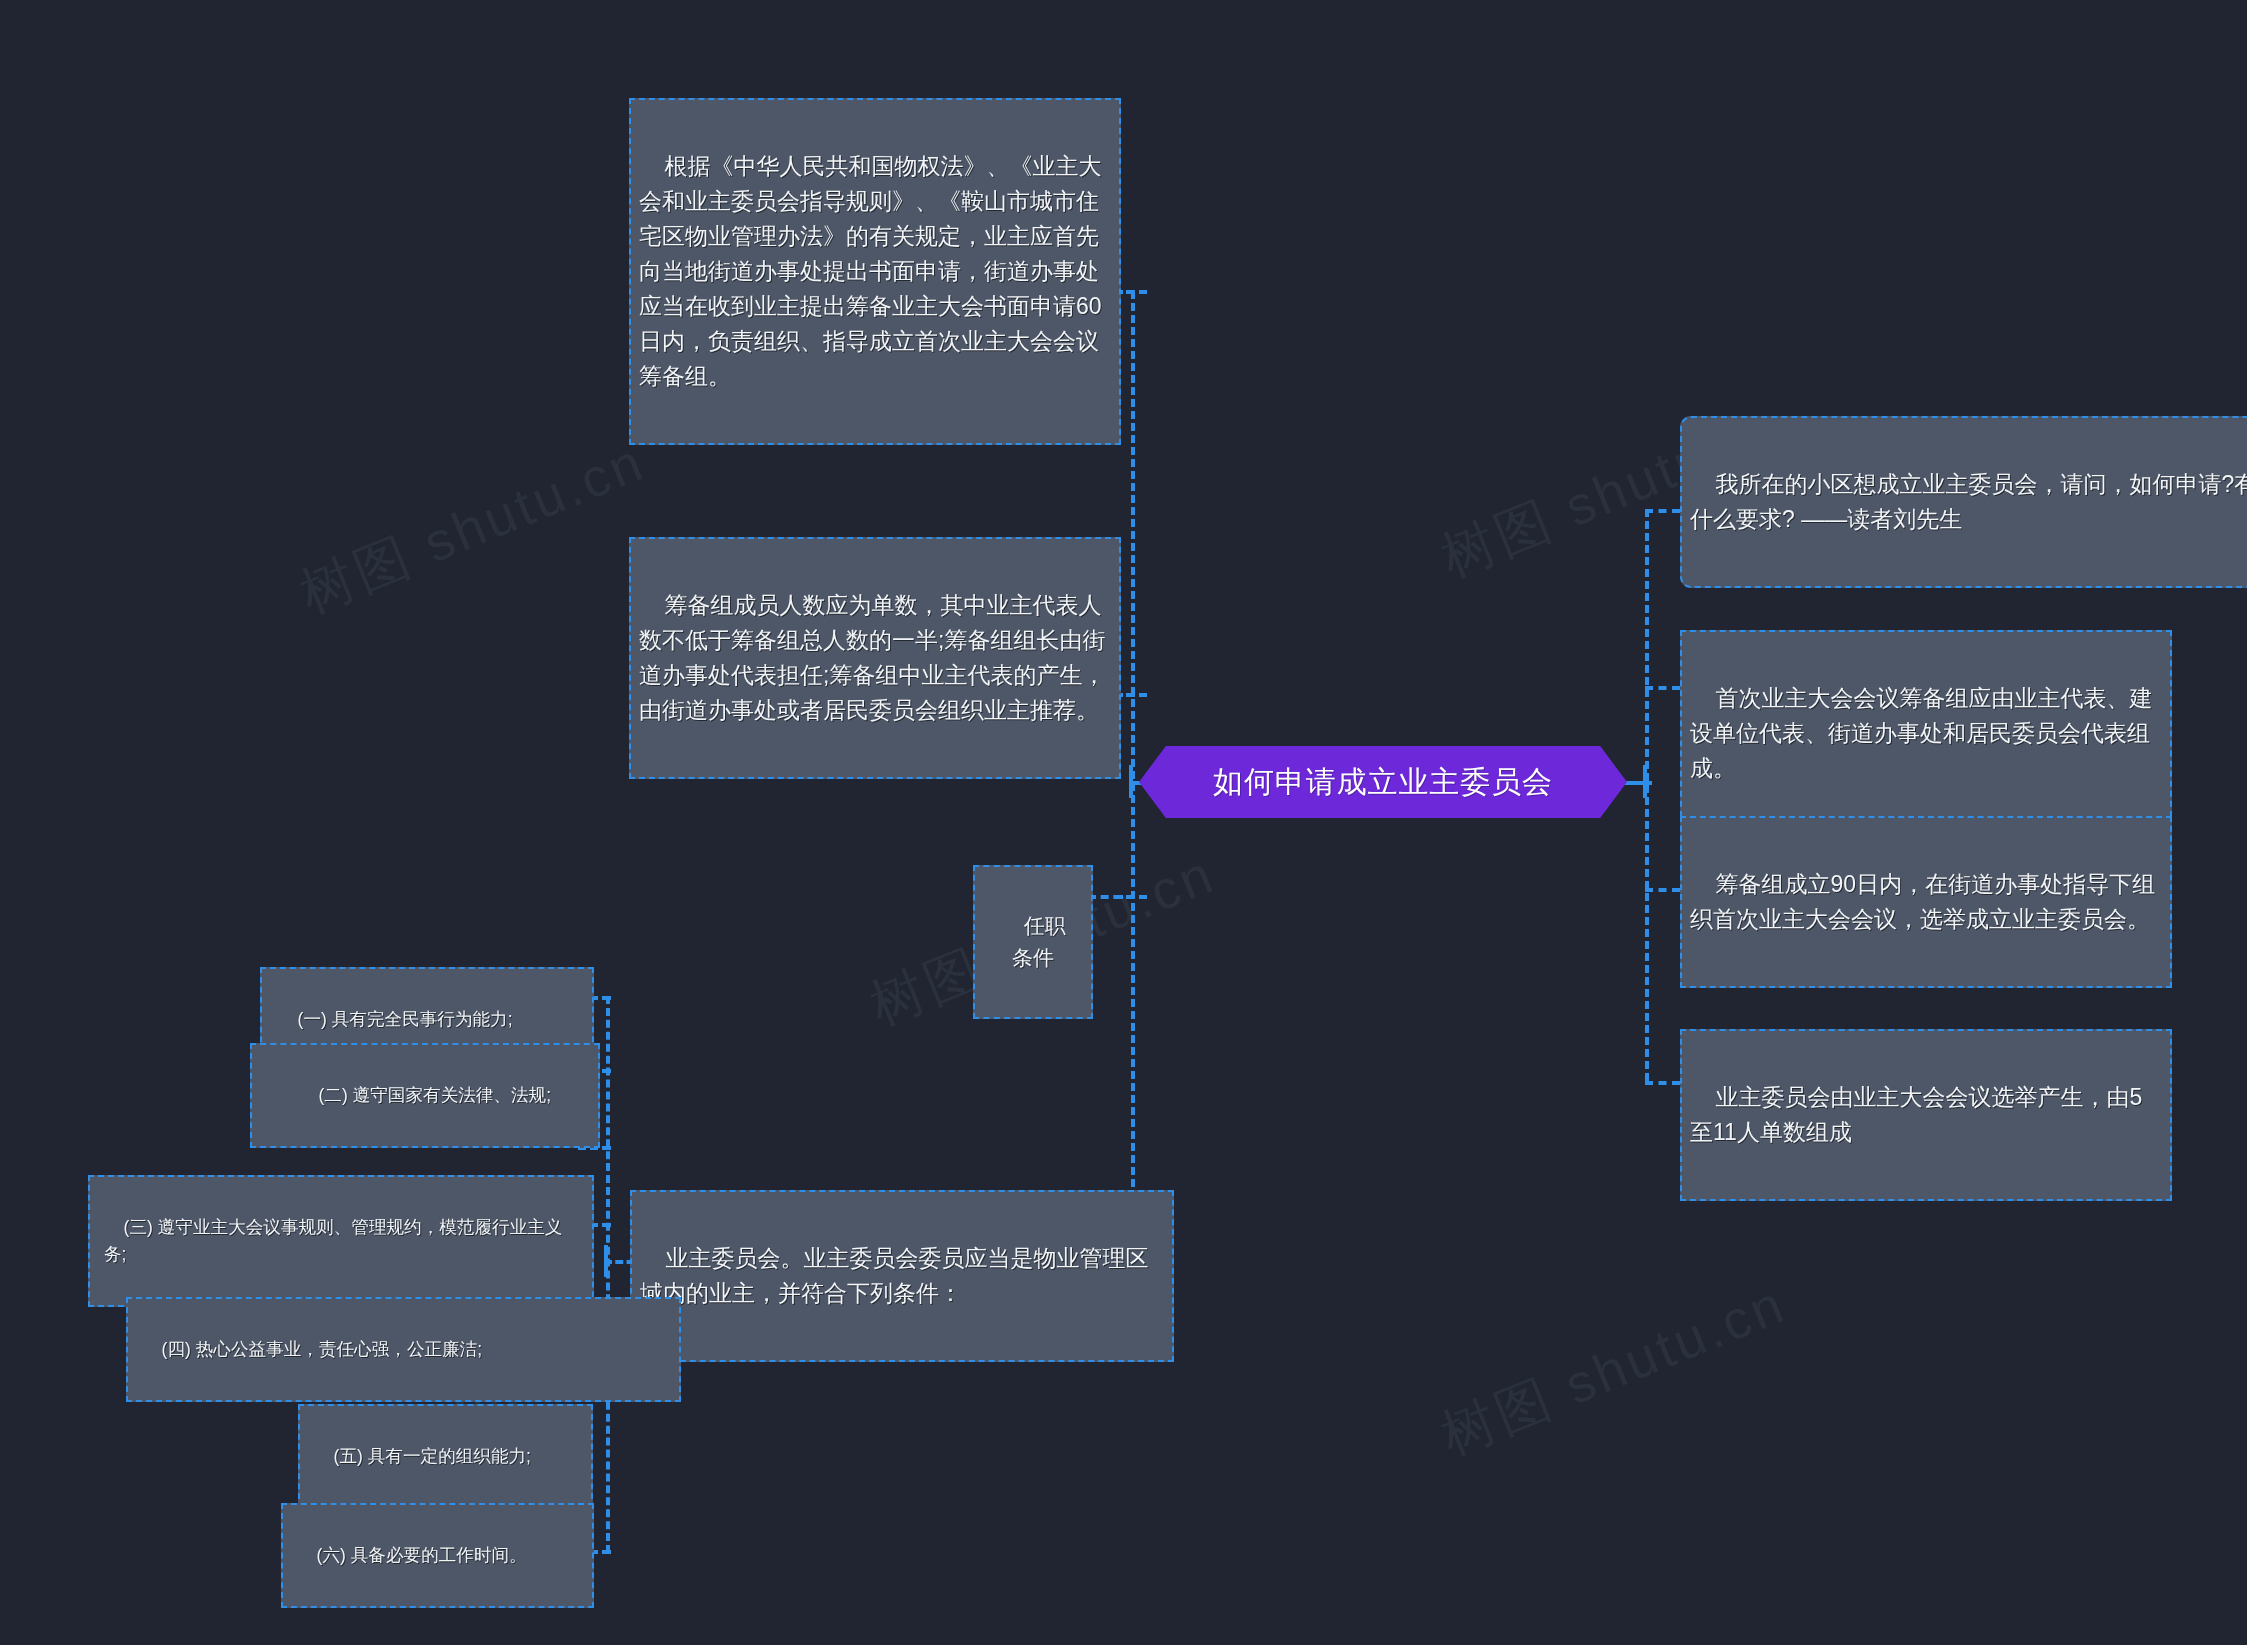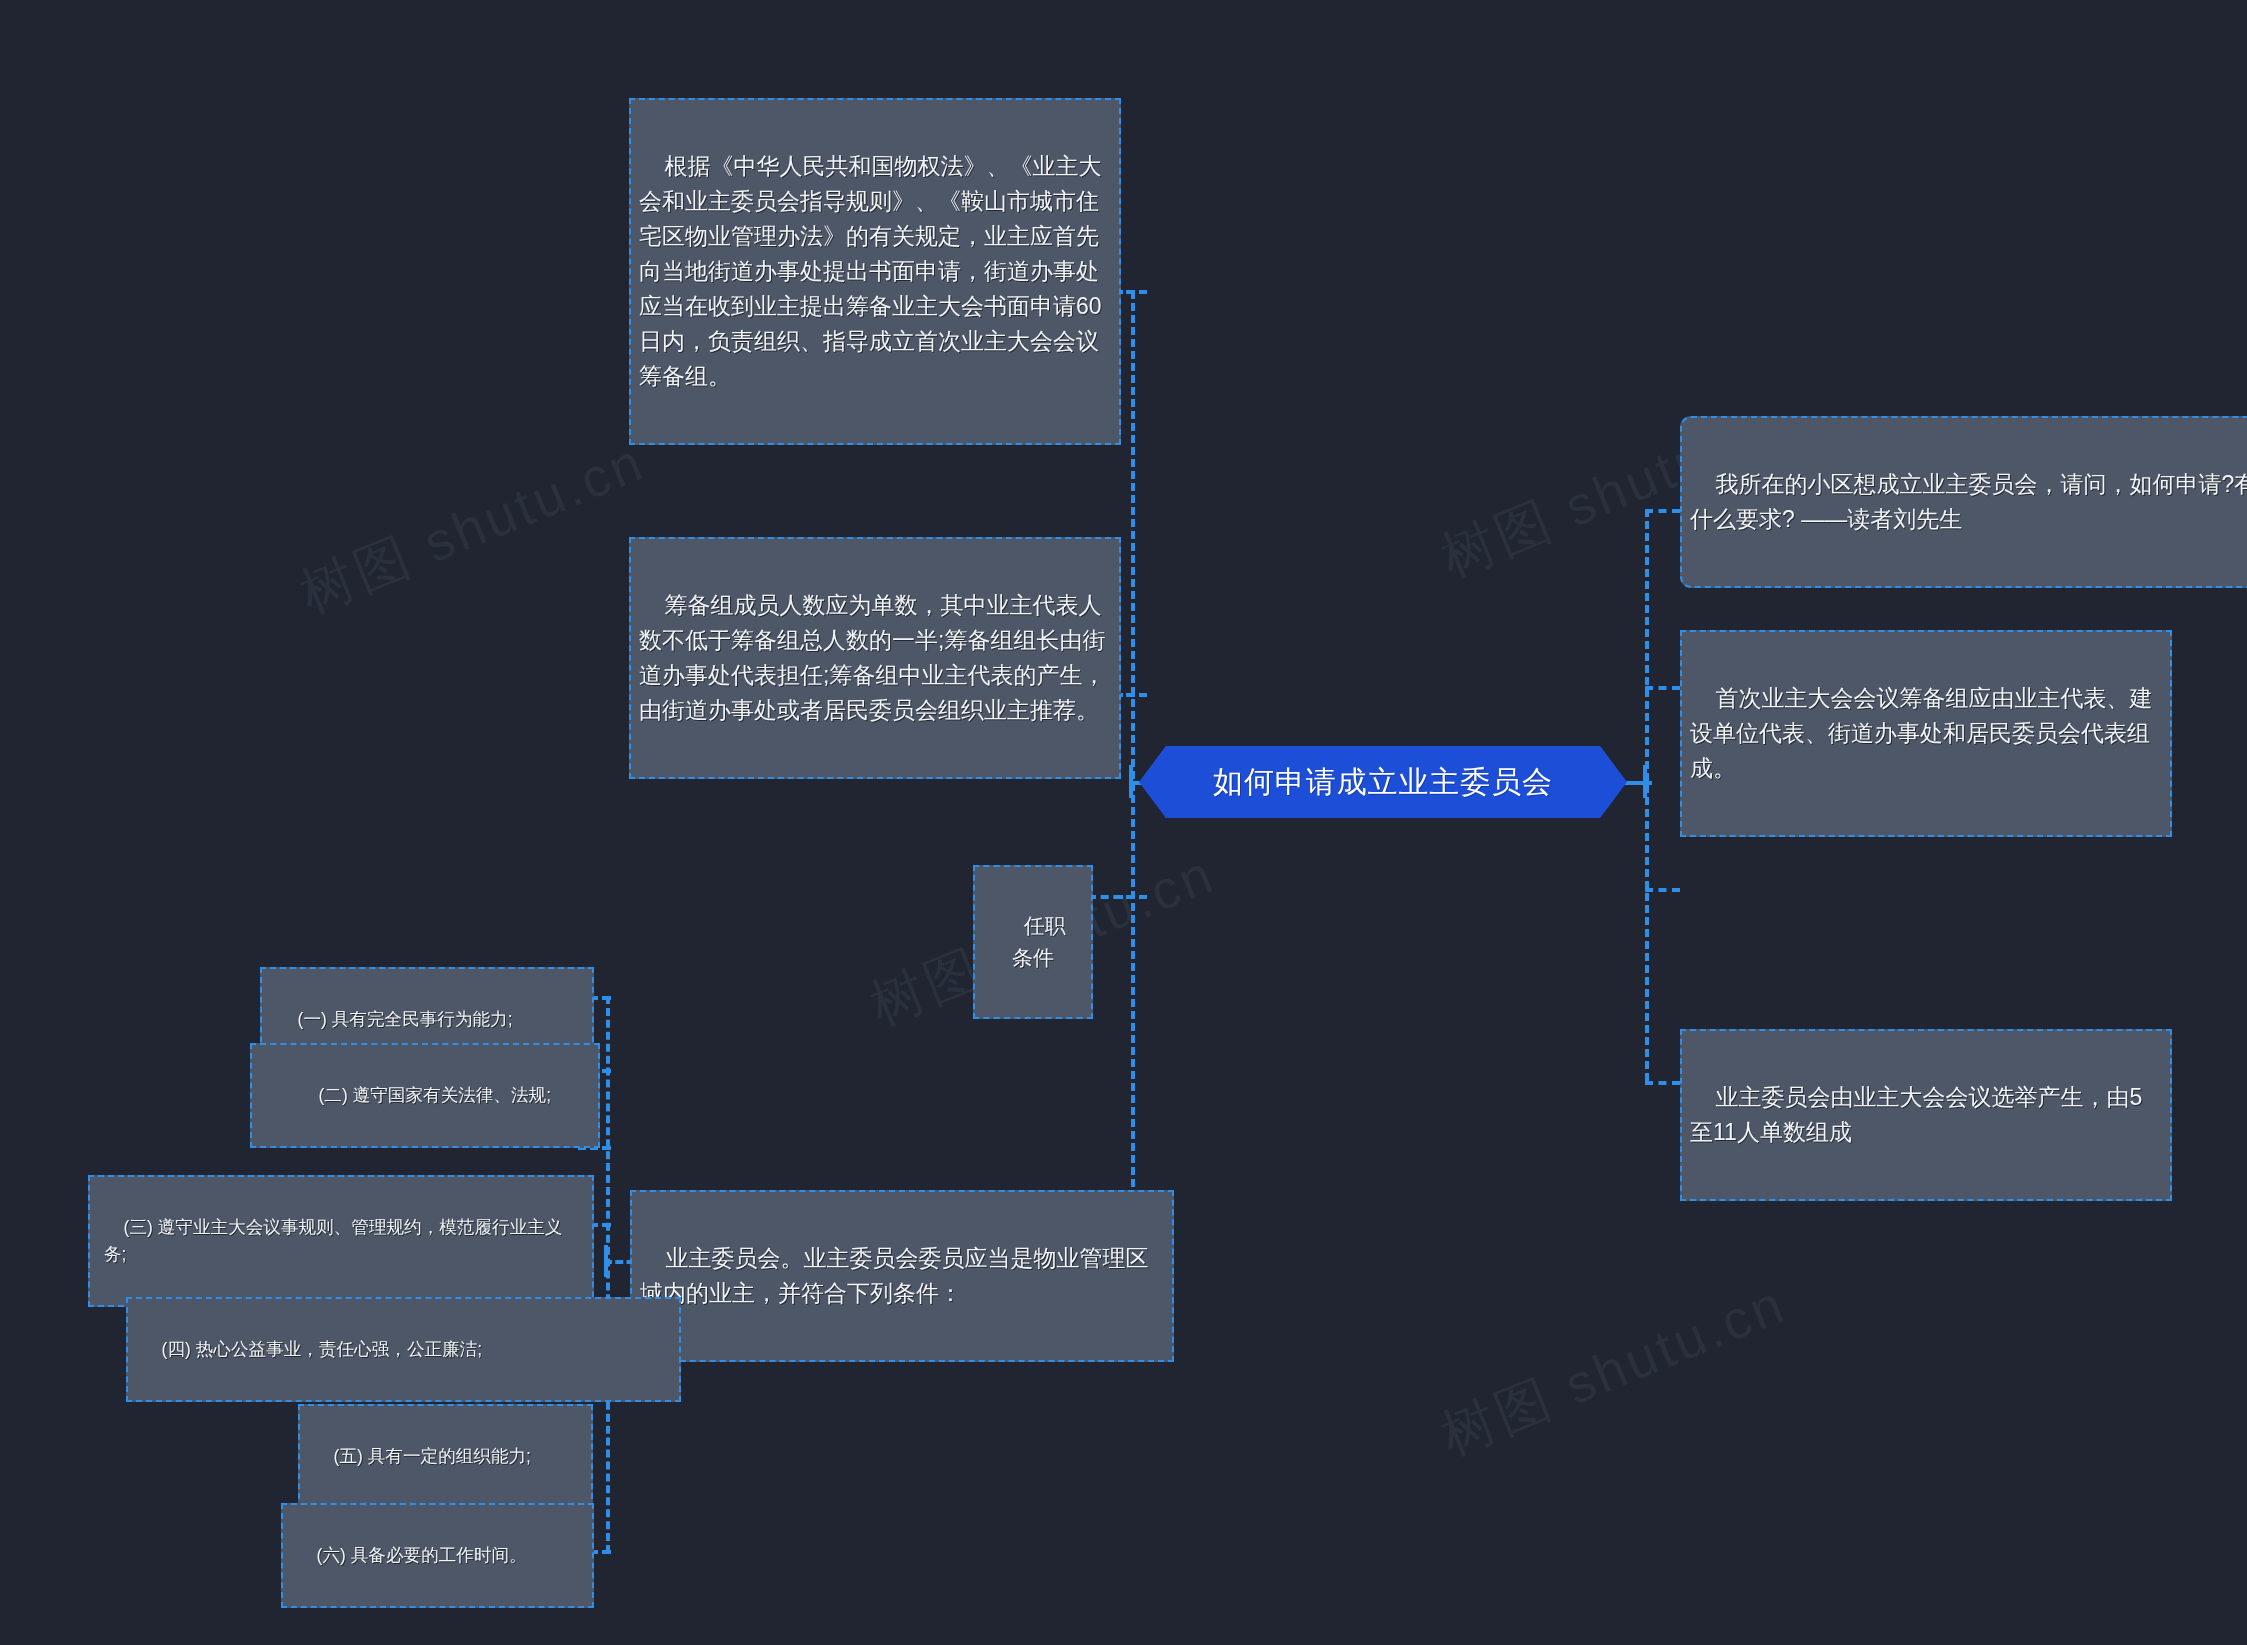--- a/index.html
+++ b/index.html
@@ -69,21 +69,21 @@
   .node.big   { font-size: 23px; padding: 14px 8px; }
   .node.small { font-size: 17.6px; padding: 10.5px 14px; }
   .node.mid   { font-size: 21px; padding: 11.4px 15px; }
 
   
   .center-node {
     position: absolute;
     display: flex;
     align-items: center;
     justify-content: center;
-    background: #1d4ed8;
+    background: #6d28d9;
     color: #ffffff;
     font-size: 30px;
     letter-spacing: 0.9px;
     text-shadow: 0.9px 0.9px 0 rgba(0,0,0,.25);
     clip-path: polygon(0% 50%, 5.5% 0%, 94.5% 0%, 100% 50%, 94.5% 100%, 5.5% 100%);
     white-space: nowrap;
   }
 </style>
 </head>
 <body>
@@ -180,20 +180,23 @@
   </div>
 
   <div class="node big" style="left:1680px; top:416px; width:588px;border-radius:11px;">
     <span>我所在的小区想成立业主委员会，请问，如何申请?有什么要求? ——读者刘先生</span>
   </div>
 
   <div class="node big" style="left:1680px; top:630px; width:492px;">
     <span>首次业主大会会议筹备组应由业主代表、建设单位代表、街道办事处和居民委员会代表组成。</span>
   </div>
 
+  <div class="node big" style="left:1680px; top:816px; width:492px;">
+    <span>筹备组成立90日内，在街道办事处指导下组织首次业主大会会议，选举成立业主委员会。</span>
+  </div>
 
   <div class="node big" style="left:1680px; top:1029px; width:492px;">
     <span>业主委员会由业主大会会议选举产生，由5至11人单数组成</span>
   </div>
 
   <div class="center-node" style="left:1139px; top:746px; width:488px; height:72px;">
     <span>如何申请成立业主委员会</span>
   </div>
 
 </div>

